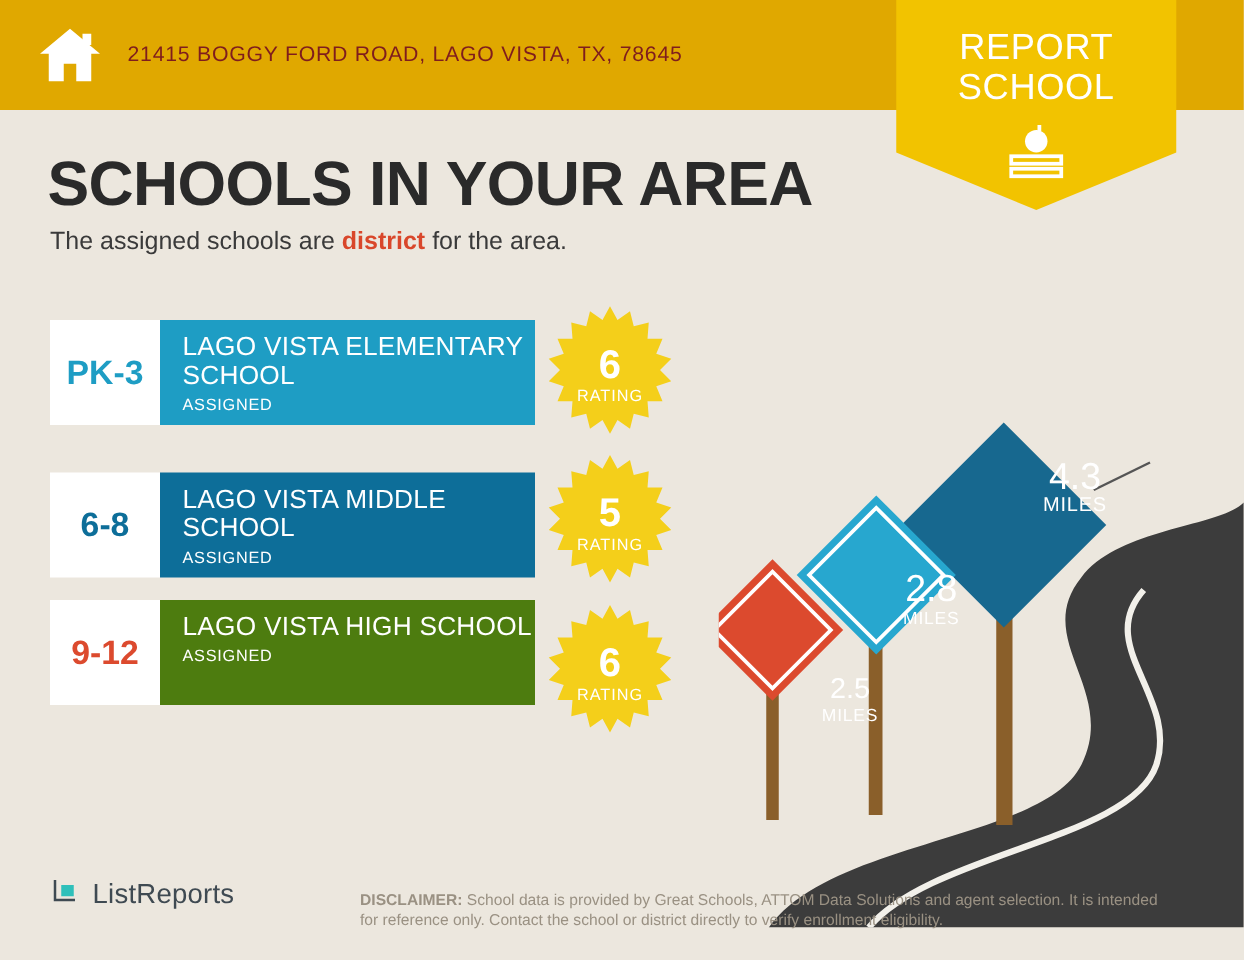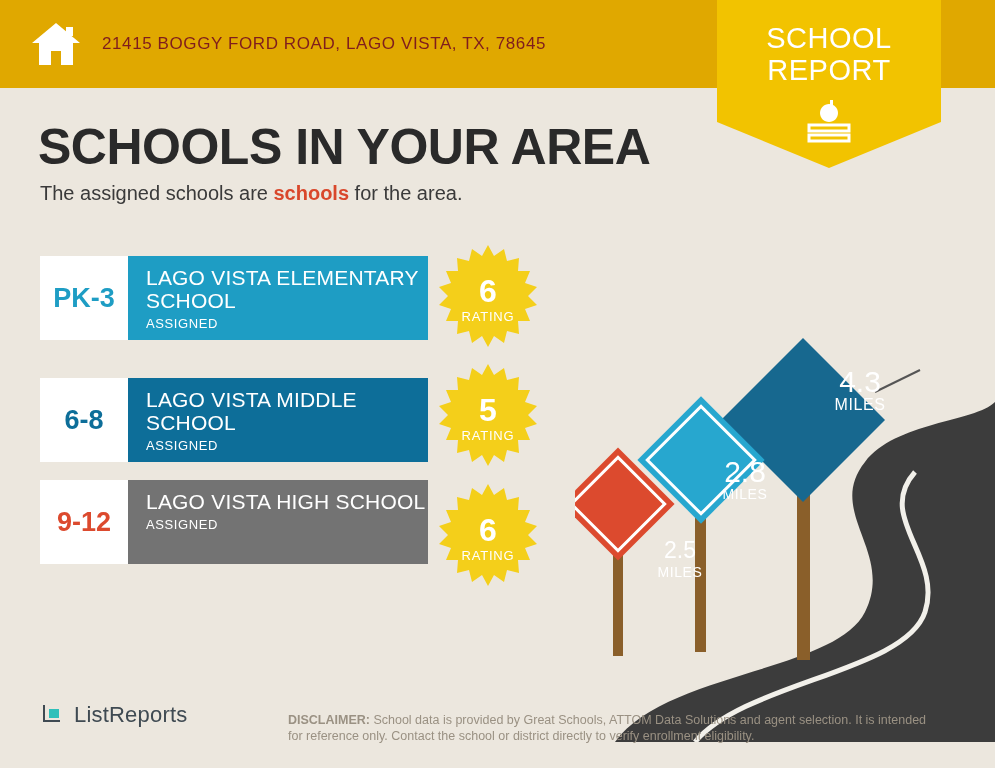--- a/index.html
+++ b/index.html
@@ -230,36 +230,36 @@
   <span class="address">21415 BOGGY FORD ROAD, LAGO VISTA, TX, 78645</span>
 </div>
 
 <div class="report-banner">
   <span class="shape">
     <svg width="240" height="168" viewBox="0 0 240 168" xmlns="http://www.w3.org/2000/svg">
       <path d="M8 0 L232 0 L232 122 L120 168 L8 122 Z" fill="#f2c300"></path>
     </svg>
   </span>
   <div class="report-title">
+    <div>REPORT</div>
     <div>SCHOOL</div>
-    <div>REPORT</div>
   </div>
   <div class="report-emblem">
     <svg width="64" height="44" viewBox="0 0 64 44" xmlns="http://www.w3.org/2000/svg">
       <path d="M32 4 c-5 0 -9 4 -9 9 c0 5 4 9 9 9 c5 0 9 -4 9 -9 c0 -5 -4 -9 -9 -9 z" fill="#ffffff"></path>
       <rect x="33" y="0" width="3" height="5" fill="#ffffff"></rect>
       <rect x="12" y="25" width="40" height="6" fill="none" stroke="#ffffff" stroke-width="3"></rect>
       <rect x="12" y="35" width="40" height="6" fill="none" stroke="#ffffff" stroke-width="3"></rect>
     </svg>
   </div>
 </div>
 
 <div class="main-title">SCHOOLS IN YOUR AREA</div>
 <div class="subtitle">
-  <span>The assigned schools are </span><span class="hl">schools</span><span> for the area.</span>
+  <span>The assigned schools are </span><span class="hl">district</span><span> for the area.</span>
 </div>
 
 <div class="school-row row-1">
   <div class="grade-box">
     <span style="color:#1e9dc4">PK-3</span>
   </div>
   <div class="name-box" style="background:#1e9dc4">
     <div class="school-name">LAGO VISTA ELEMENTARY SCHOOL</div>
     <div class="assigned">ASSIGNED</div>
   </div>
@@ -290,21 +290,21 @@
   <div class="burst-text">
     <div class="burst-num">5</div>
     <div class="burst-label">RATING</div>
   </div>
 </div>
 
 <div class="school-row row-3">
   <div class="grade-box">
     <span style="color:#dc4a2e">9-12</span>
   </div>
-  <div class="name-box" style="background:#737373">
+  <div class="name-box" style="background:#4d7c0f">
     <div class="school-name">LAGO VISTA HIGH SCHOOL</div>
     <div class="assigned">ASSIGNED</div>
   </div>
 </div>
 <div class="rating-burst burst-3">
   <svg width="112" height="112" viewBox="0 0 112 112" xmlns="http://www.w3.org/2000/svg">
     <polygon fill="#f4cf1a" points="56,2 62,13 72,6 75,18 87,15 86,28 98,28 93,40 105,44 96,53 105,62 93,66 98,78 86,78 87,91 75,88 72,100 62,93 56,104 50,93 40,100 37,88 25,91 26,78 14,78 19,66 7,62 16,53 7,44 19,40 14,28 26,28 25,15 37,18 40,6 50,13"></polygon>
   </svg>
   <div class="burst-text">
     <div class="burst-num">6</div>

